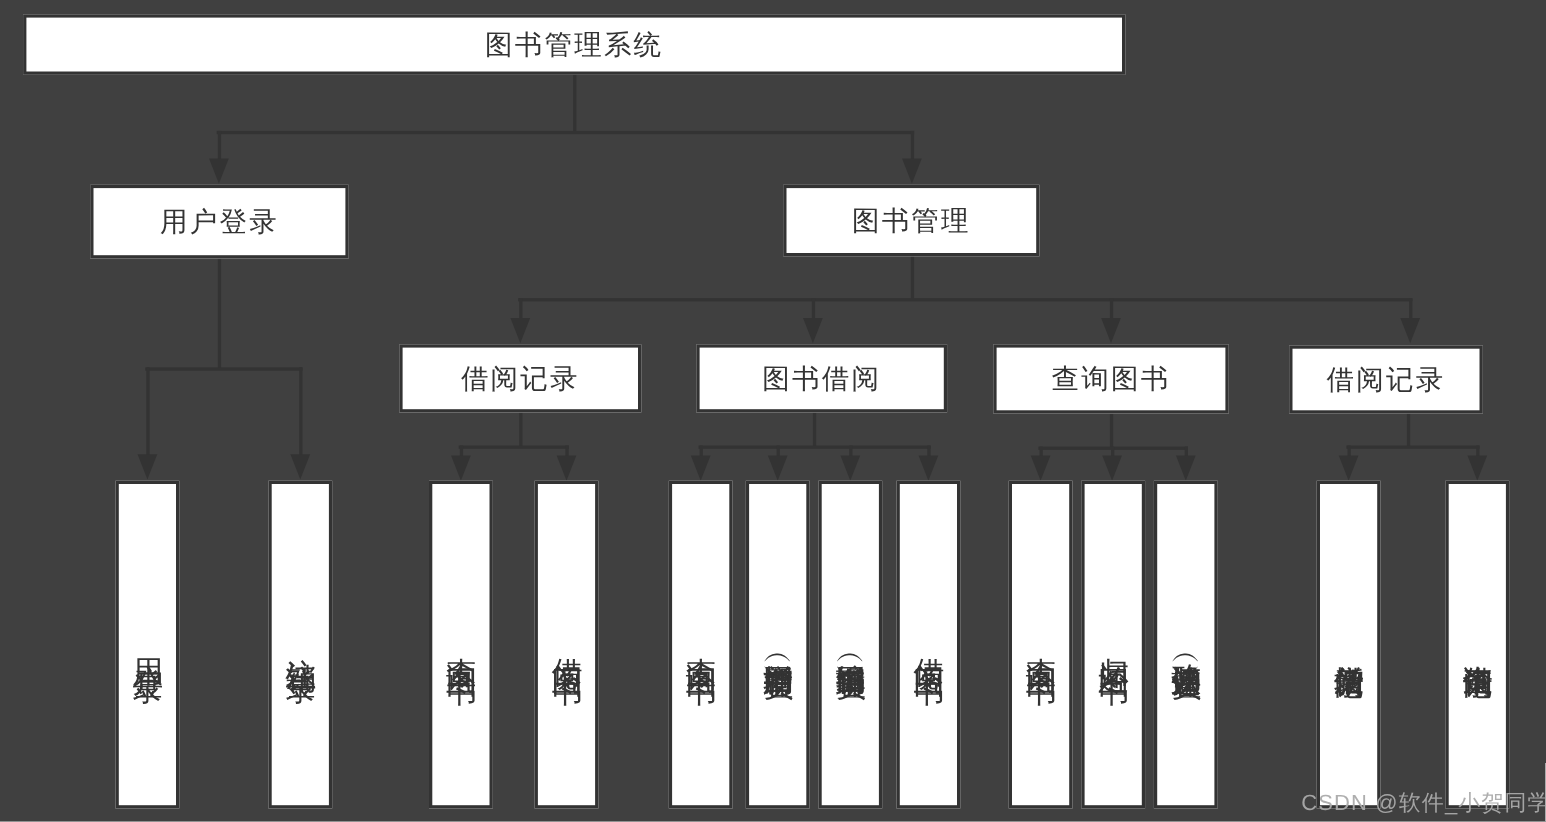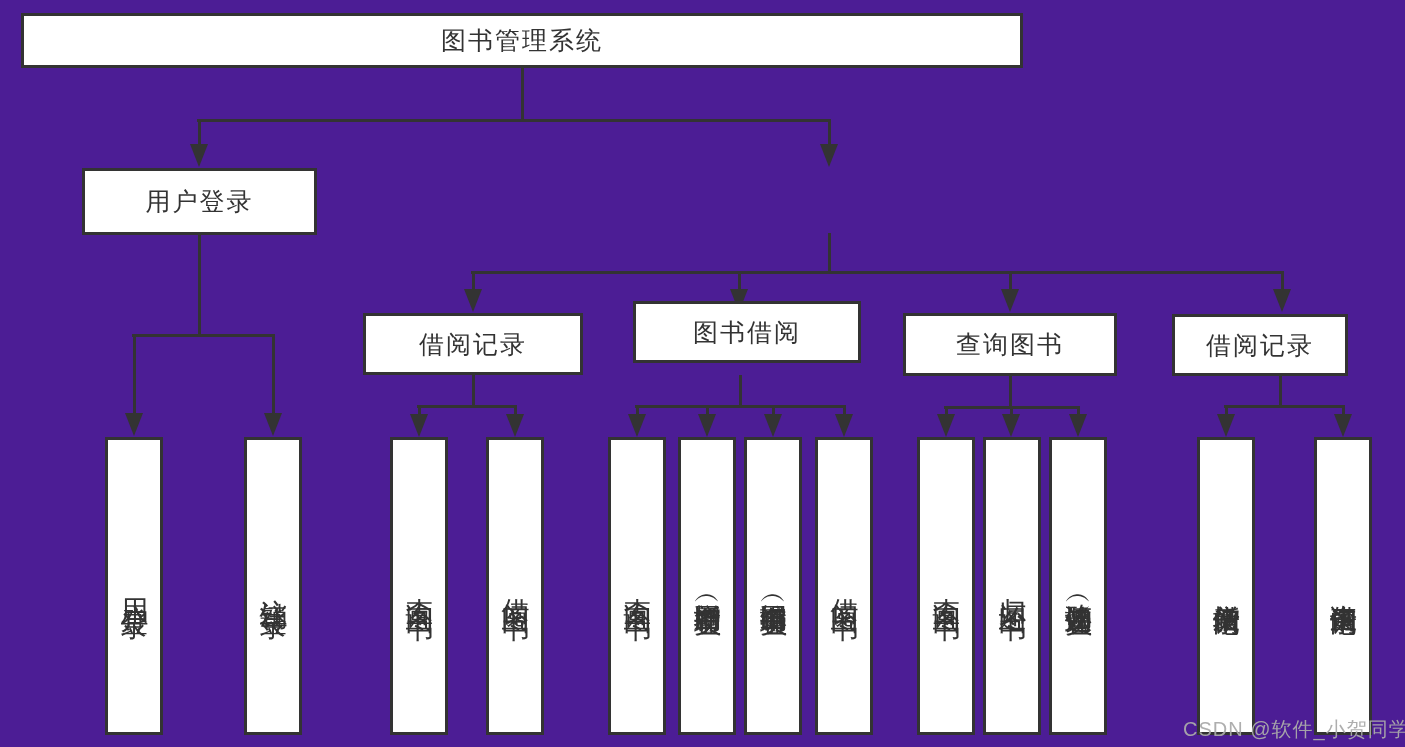--- a/index.html
+++ b/index.html
@@ -1,17 +1,17 @@
 <!DOCTYPE html>
 <html><head>
 <meta charset="utf-8">
 <style>
   html,body{margin:0;padding:0;background:#ffffff;}
   .canvas{
-    position:relative;width:1405px;height:747px;background:#4c1d95;overflow:hidden;
+    position:relative;width:1405px;height:747px;background:#404040;overflow:hidden;
     font-family:"Liberation Sans","DejaVu Sans",sans-serif;color:#333333;
   }
   .node{
     position:absolute;box-sizing:border-box;border:3px solid #333333;background:#ffffff;
     display:flex;align-items:center;justify-content:center;
   }
   .hnode{font-size:25px;letter-spacing:2px;white-space:nowrap;}
   .vnode{width:58px;height:298px;}
   .vtext{
     writing-mode:vertical-rl;text-orientation:mixed;
@@ -95,26 +95,29 @@
   <div class="arrow" style="left:1343px;top:414px"></div>
 
   <div class="node hnode" style="left:21px;top:13px;width:1002px;height:55px">
     <span>图书管理系统</span>
   </div>
 
   <div class="node hnode" style="left:82px;top:168px;width:235px;height:67px">
     <span>用户登录</span>
   </div>
 
+  <div class="node hnode" style="left:712px;top:168px;width:233px;height:65px">
+    <span>图书管理</span>
+  </div>
 
   <div class="node hnode" style="left:363px;top:313px;width:220px;height:62px">
     <span>借阅记录</span>
   </div>
 
-  <div class="node hnode" style="left:633px;top:301px;width:228px;height:62px">
+  <div class="node hnode" style="left:633px;top:313px;width:228px;height:62px">
     <span>图书借阅</span>
   </div>
 
   <div class="node hnode" style="left:903px;top:313px;width:214px;height:63px">
     <span>查询图书</span>
   </div>
 
   <div class="node hnode" style="left:1172px;top:314px;width:176px;height:62px">
     <span>借阅记录</span>
   </div>

